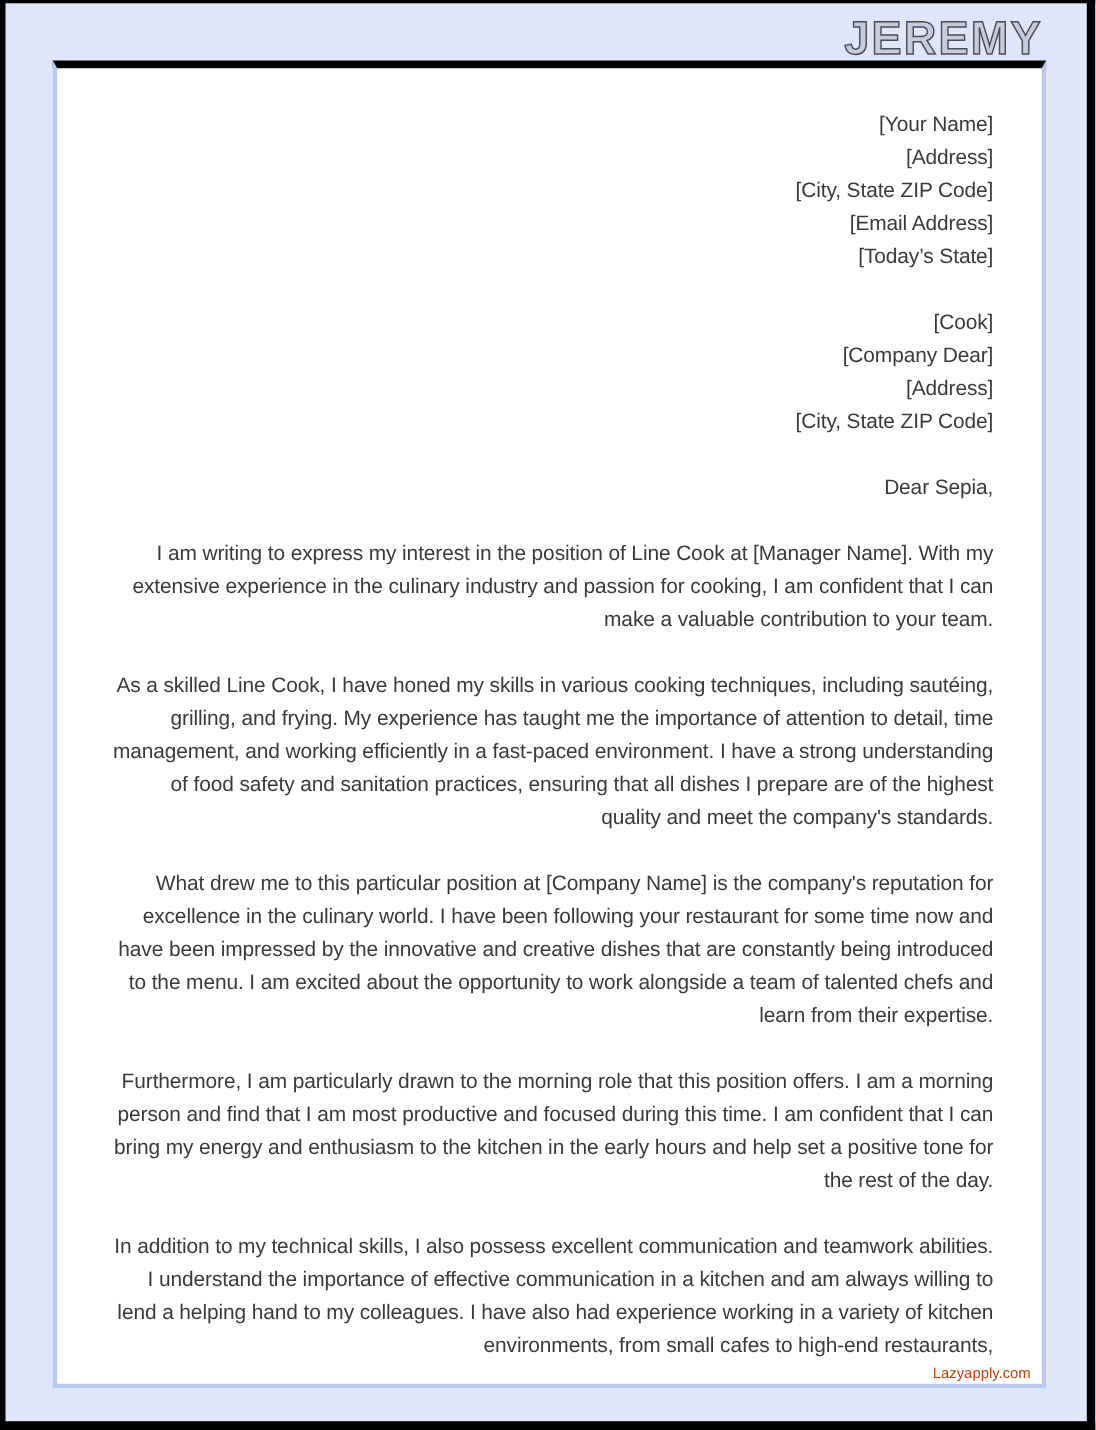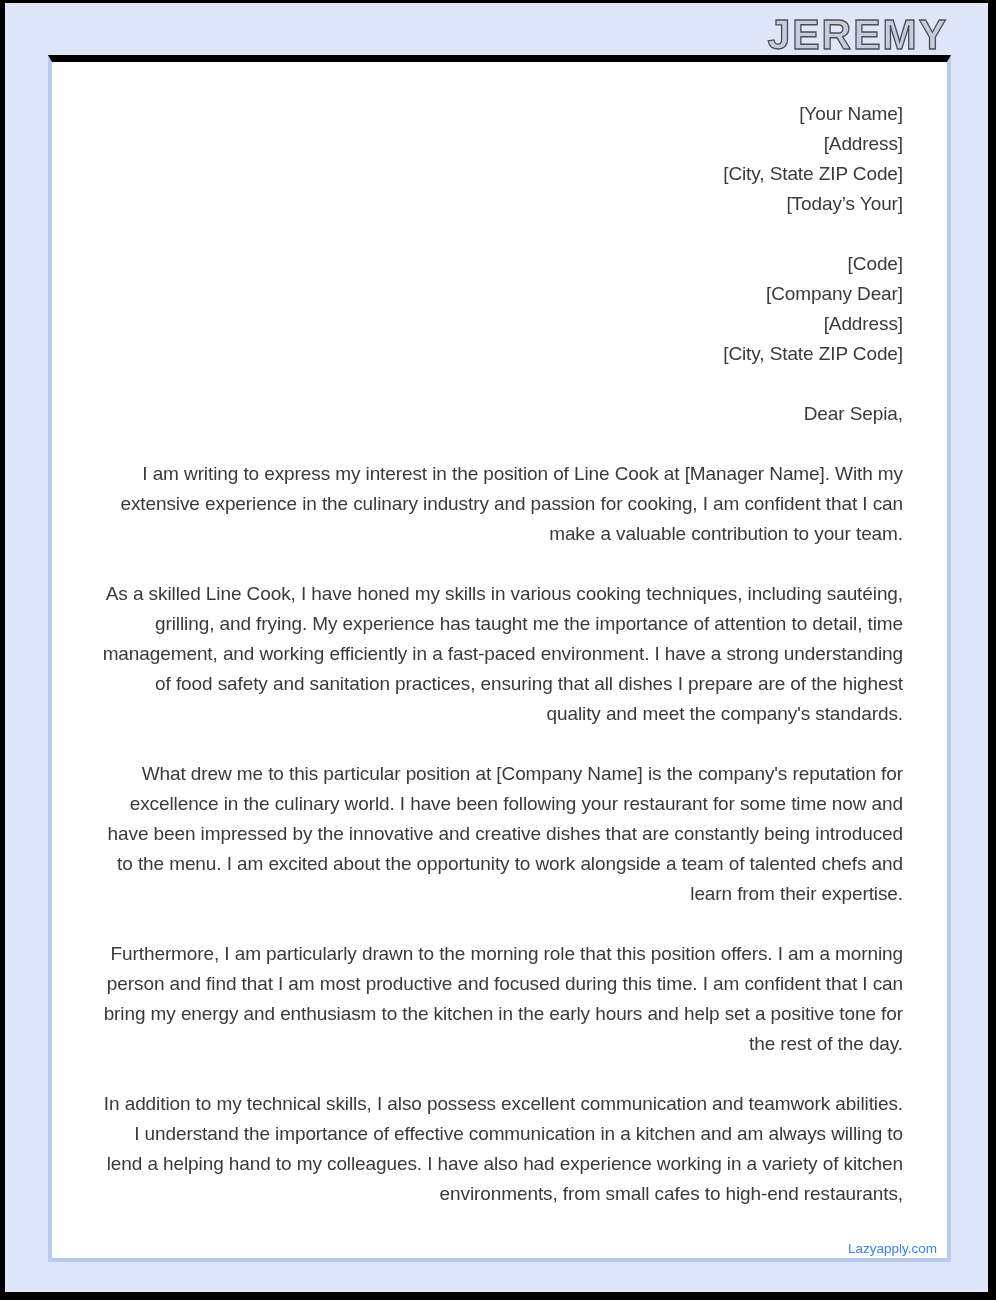--- a/index.html
+++ b/index.html
@@ -68,21 +68,21 @@
   .block { margin-bottom: 30px; }
   .salutation { margin-bottom: 30px; margin-left: 16px; }
   .letter-body p { margin: 0 0 30px 0; }
 
   .watermark {
     position: absolute;
     right: 10px;
     bottom: 1px;
     font-size: 13.5px;
     line-height: 16px;
-    color: #3b82f6;
+    color: #c2410c;
     letter-spacing: 0;
     text-decoration: none;
     cursor: pointer;
     background: #ffffff;
     padding-left: 4px;
   }
 </style>
 </head>
 <body>
 
@@ -95,25 +95,26 @@
 
   <div class="logo">JEREMY</div>
 
   <div class="page">
     <div class="letter-body">
 
       <div class="block">
         <div>[Your Name]</div>
         <div>[Address]</div>
         <div>[City, State ZIP Code]</div>
-        <div>[Today’s Your]</div>
+        <div>[Email Address]</div>
+        <div>[Today’s State]</div>
       </div>
 
       <div class="block">
-        <div>[Code]</div>
+        <div>[Cook]</div>
         <div>[Company Dear]</div>
         <div>[Address]</div>
         <div>[City, State ZIP Code]</div>
       </div>
 
       <div class="salutation">Dear Sepia,</div>
 
       <p>I am writing to express my interest in the position of Line Cook at [Manager Name]. With my extensive experience in the culinary industry and passion for cooking, I am confident that I can make a valuable contribution to your team.</p>
       <p>As a skilled Line Cook, I have honed my skills in various cooking techniques, including sautéing, grilling, and frying. My experience has taught me the importance of attention to detail, time management, and working efficiently in a fast-paced environment. I have a strong understanding of food safety and sanitation practices, ensuring that all dishes I prepare are of the highest quality and meet the company's standards.</p>
       <p>What drew me to this particular position at [Company Name] is the company's reputation for excellence in the culinary world. I have been following your restaurant for some time now and have been impressed by the innovative and creative dishes that are constantly being introduced to the menu. I am excited about the opportunity to work alongside a team of talented chefs and learn from their expertise.</p>

